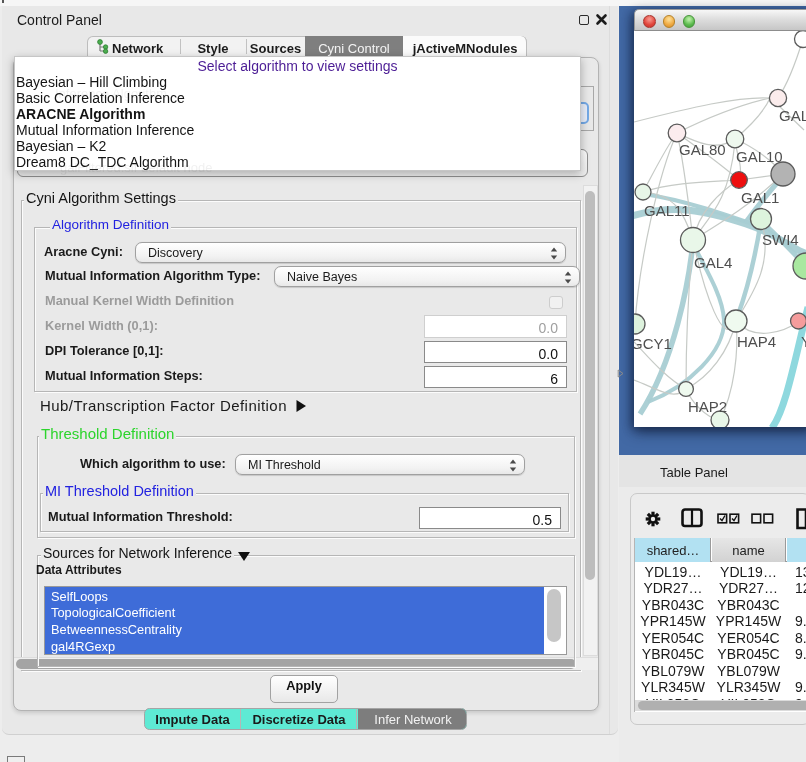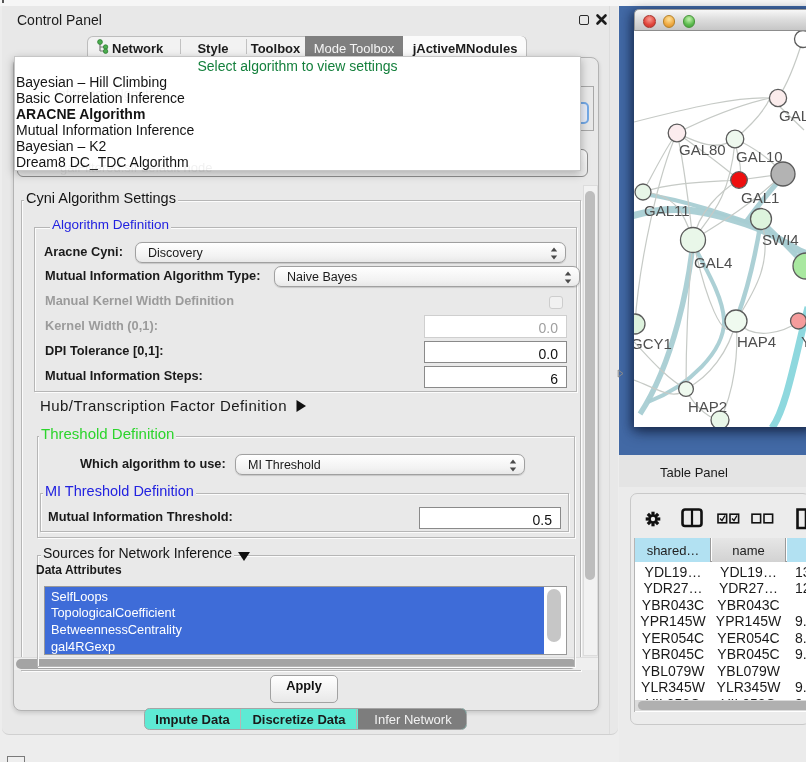--- a/index.html
+++ b/index.html
@@ -195,22 +195,22 @@
 <div class="abs" style="left:305px;top:36px;width:98px;height:21px;background:#7f7f7f;"></div>
 <div class="abs" style="left:403px;top:36px;width:124px;height:21px;background:#fbfbfb;border-radius:0 6px 0 0;border-right:1px solid #bdbdbd;"></div>
 <svg class="abs" style="left:97px;top:39px" width="12" height="15" viewBox="0 0 12 15">
   <path d="M 3 4 L 3 12 M 3 8 L 8 8 M 3 12 L 8 12" stroke="#7a7a7a" stroke-width="1.2" fill="none"></path>
   <circle cx="3" cy="3" r="2.4" fill="#4caf50" stroke="#2e7d32" stroke-width="0.8"></circle>
   <circle cx="8.6" cy="8" r="2.2" fill="#4caf50" stroke="#2e7d32" stroke-width="0.8"></circle>
   <circle cx="8.6" cy="12.2" r="2.2" fill="#4caf50" stroke="#2e7d32" stroke-width="0.8"></circle>
 </svg>
 <div class="abs" style="left:112px;top:41px;font-size:13px;font-weight:bold;color:#1c1c1c;">Network</div>
 <div class="abs" style="left:180px;top:41px;width:66px;text-align:center;font-size:13px;font-weight:bold;color:#1c1c1c;">Style</div>
-<div class="abs" style="left:246px;top:41px;width:59px;text-align:center;font-size:13px;font-weight:bold;color:#1c1c1c;">Toolbox</div>
-<div class="abs" style="left:305px;top:41px;width:98px;text-align:center;font-size:13px;color:#f5f5f5;">Mode Toolbox</div>
+<div class="abs" style="left:246px;top:41px;width:59px;text-align:center;font-size:13px;font-weight:bold;color:#1c1c1c;">Sources</div>
+<div class="abs" style="left:305px;top:41px;width:98px;text-align:center;font-size:13px;color:#f5f5f5;">Cyni Control</div>
 <div class="abs" style="left:403px;top:41px;width:124px;text-align:center;font-size:13px;font-weight:bold;color:#1c1c1c;">jActiveMNodules</div>
 
 <div class="abs" style="left:13px;top:57px;width:586px;height:654px;background:#e9e9e9;border:1px solid #b3b3b3;border-radius:8px;box-shadow:0 2px 4px rgba(0,0,0,0.14);"></div>
 
 <div class="abs" style="left:22px;top:86px;width:572px;height:45px;border:1px solid #a8a8a8;background:#e9e9e9;"></div>
 <div class="abs" style="left:575px;top:102px;width:14px;height:22px;border:2.5px solid #74a9e6;border-radius:5px;background:#e8eefa;"></div>
 <div class="abs" style="left:17px;top:149px;width:571px;height:28px;border:1px solid #8f8f8f;border-radius:6px;background:linear-gradient(#fdfdfd,#ececec);"></div>
 
 <div class="grp" style="left:21px;top:200px;width:560px;height:471px;"></div>
 <div class="gtitle" style="left:24px;top:191px;font-size:14.5px;color:#141414;">Cyni Algorithm Settings</div>
@@ -290,20 +290,20 @@
 
 <div class="abs" style="left:144px;top:708px;width:323px;height:22px;border:1px solid #a5a5a5;border-radius:5.5px;background:#5eead4;overflow:hidden;">
   <div class="abs" style="left:0;top:0;width:96px;height:22px;text-align:center;font-size:13px;font-weight:bold;color:#1a1a1a;padding-top:3px;border-right:1px solid #b5b5b5;">Impute Data</div>
   <div class="abs" style="left:97px;top:0;width:115px;height:22px;text-align:center;font-size:13px;font-weight:bold;color:#1a1a1a;padding-top:3px;border-right:1px solid #b5b5b5;">Discretize Data</div>
   <div class="abs" style="left:213px;top:0;width:110px;height:22px;text-align:center;font-size:13px;color:#f2f2f2;padding-top:3px;background:#7d7d7d;">Infer Network</div>
 </div>
 
 <div class="abs" style="left:14px;top:56px;width:567px;height:115px;background:#fff;border:1px solid #c6c6c6;box-shadow:0 3px 9px rgba(0,0,0,0.28);"></div>
 <div class="abs" style="left:55px;top:86px;font-size:13px;color:rgba(40,40,40,0.06);">Inference Algorithm</div>
 <div class="abs" style="left:60px;top:160px;font-size:13px;color:rgba(40,40,40,0.07);">galFiltered.sif default node</div>
-<div class="abs" style="left:14px;top:58px;width:567px;text-align:center;font-size:14px;color:#15803d;">Select algorithm to view settings</div>
+<div class="abs" style="left:14px;top:58px;width:567px;text-align:center;font-size:14px;color:#4c1d95;">Select algorithm to view settings</div>
 <div class="abs" style="left:16px;top:73.5px;font-size:14px;color:#141414;line-height:16px;">Bayesian – Hill Climbing<br>Basic Correlation Inference<br><b>ARACNE Algorithm</b><br>Mutual Information Inference<br>Bayesian – K2<br>Dream8 DC_TDC Algorithm</div>
 
 <svg class="abs" style="left:617px;top:369px" width="7" height="9" viewBox="0 0 7 9">
     <path d="M 1.2 1 L 6 4.5 L 1.2 8 Z" fill="none" stroke="#8a8a8a" stroke-width="1"></path>
   </svg>
 
 <div class="abs" style="left:7px;top:756px;width:18px;height:10px;border:1.6px solid #7a7a7a;background:#efefef;"></div>
 
 </body></html>

